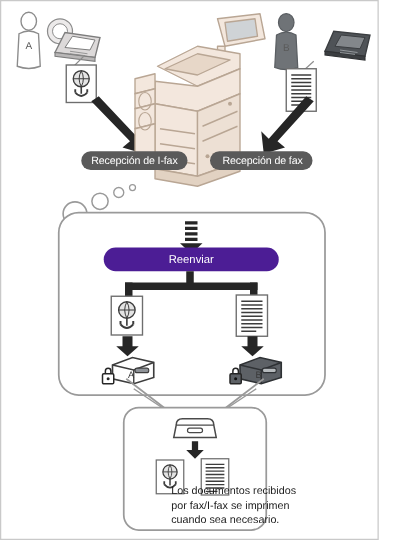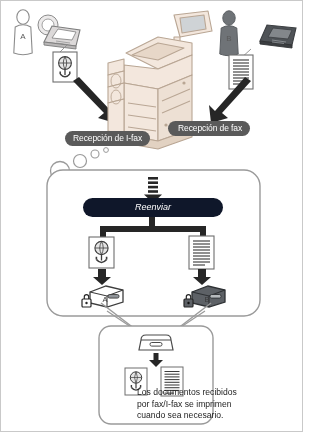--- a/index.html
+++ b/index.html
@@ -27,29 +27,28 @@
     font-size:8.5px;
     line-height:15px;
     height:15px;
     text-align:center;
     white-space:nowrap;
     padding:0 8px;
     letter-spacing:-0.1px;
   }
   .forward-pill{
     position:absolute;
-    background:#0f172a;
+    background:#4c1d95;
     color:#ffffff;
     border-radius:11px;
     font-size:9px;
     line-height:19px;
     height:19px;
     text-align:center;
     white-space:nowrap;
-    font-style:italic;
   }
   .boxlabel{
     position:absolute;
     font-size:7.5px;
     color:#3a3a3a;
     text-align:center;
     width:14px;
   }
   
   .caption{
@@ -194,21 +193,21 @@
       <g stroke="#b9a694" stroke-width="0.9" fill="none">
         <ellipse cx="20" cy="72" rx="5" ry="7"></ellipse>
         <ellipse cx="20" cy="88" rx="5" ry="7"></ellipse>
       </g>
       <circle cx="88" cy="74" r="1.6" fill="#b9a694"></circle>
       <circle cx="70" cy="116" r="1.6" fill="#b9a694"></circle>
       <path d="M74 114 L80 113" stroke="#b9a694" stroke-width="0.9"></path>
     </svg>
   </div>
 
-  <div class="pill" style="left:64px;top:120px;margin-top:10px;">Recepción de I-fax</div>
+  <div class="pill" style="left:64px;top:120px;">Recepción de I-fax</div>
   <div class="pill" style="left:167px;top:120px;padding-left:10px;">Recepción de fax</div>
 
   <div class="abs" style="left:46px;top:146px;">
     <svg width="72" height="36" viewBox="0 0 72 36">
       <circle cx="13" cy="24" r="9.5" fill="#ffffff" stroke="#9a9a9a" stroke-width="1.3"></circle>
       <circle cx="33" cy="14" r="6.5" fill="#ffffff" stroke="#9a9a9a" stroke-width="1.2"></circle>
       <circle cx="48" cy="7" r="4" fill="#ffffff" stroke="#9a9a9a" stroke-width="1.1"></circle>
       <circle cx="59" cy="3" r="2.4" fill="#ffffff" stroke="#9a9a9a" stroke-width="1"></circle>
     </svg>
   </div>

